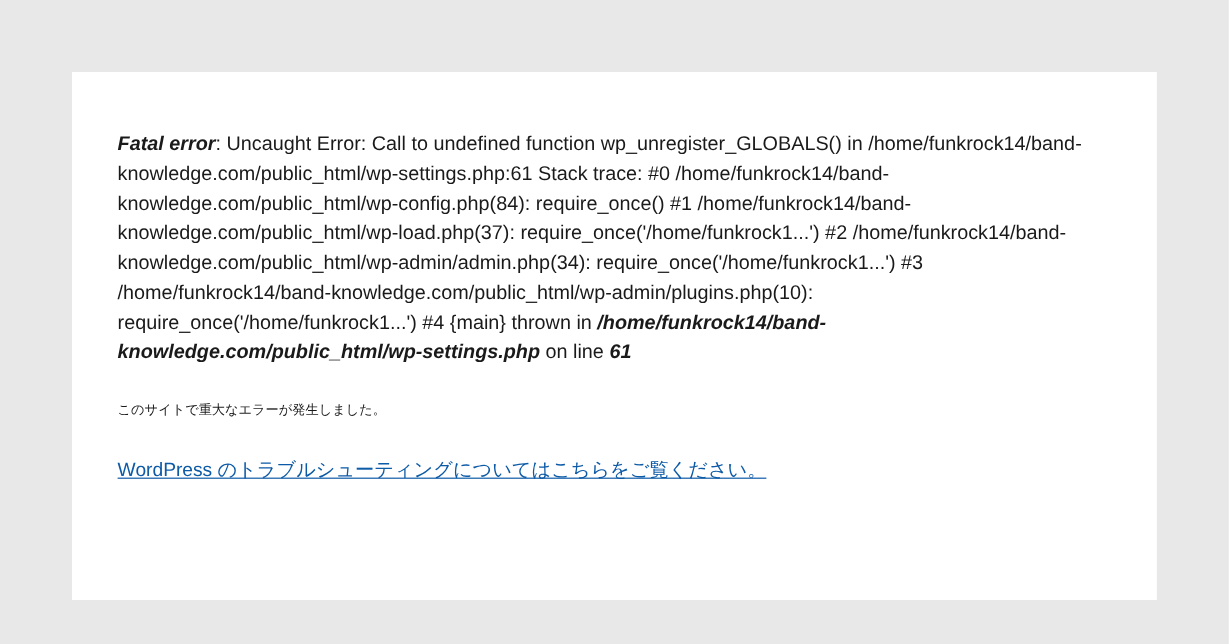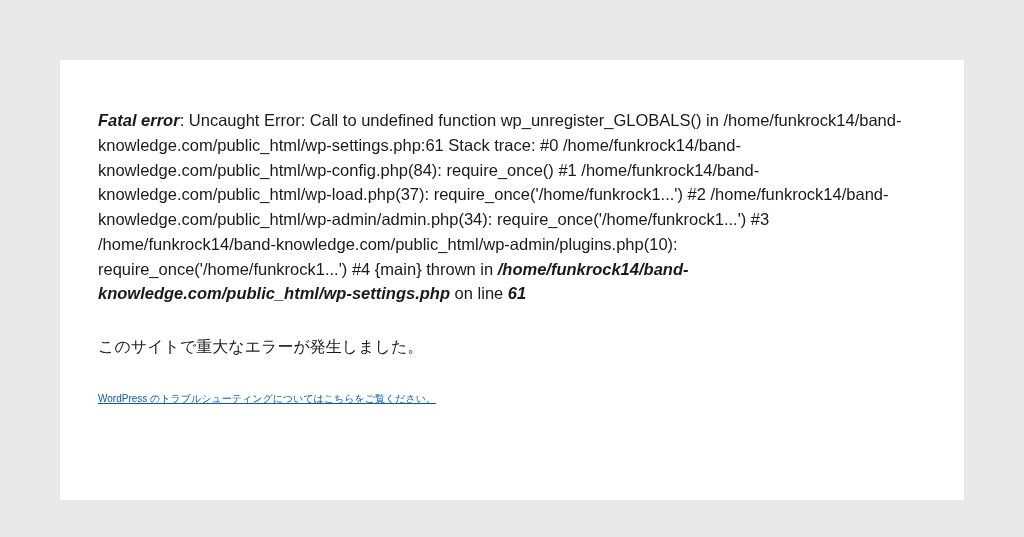--- a/index.html
+++ b/index.html
@@ -25,27 +25,27 @@
       line-height: 1.5;
       color: #1a1a1a;
       margin-bottom: 28px;
       word-break: break-word;
     }
     .bold {
       font-weight: 700;
       font-style: italic;
     }
     .notice-text {
-      font-size: 16px;
+      font-size: 11px;
       line-height: 1.6;
       color: #1a1a1a;
       margin-bottom: 28px;
     }
     .help-link {
-      font-size: 10px;
+      font-size: 16px;
       color: #0d5aa7;
       text-decoration: underline;
       line-height: 1.6;
     }
   </style>
 </head>
 <body>
 
 <div class="error-box">
   <p class="error-text">

